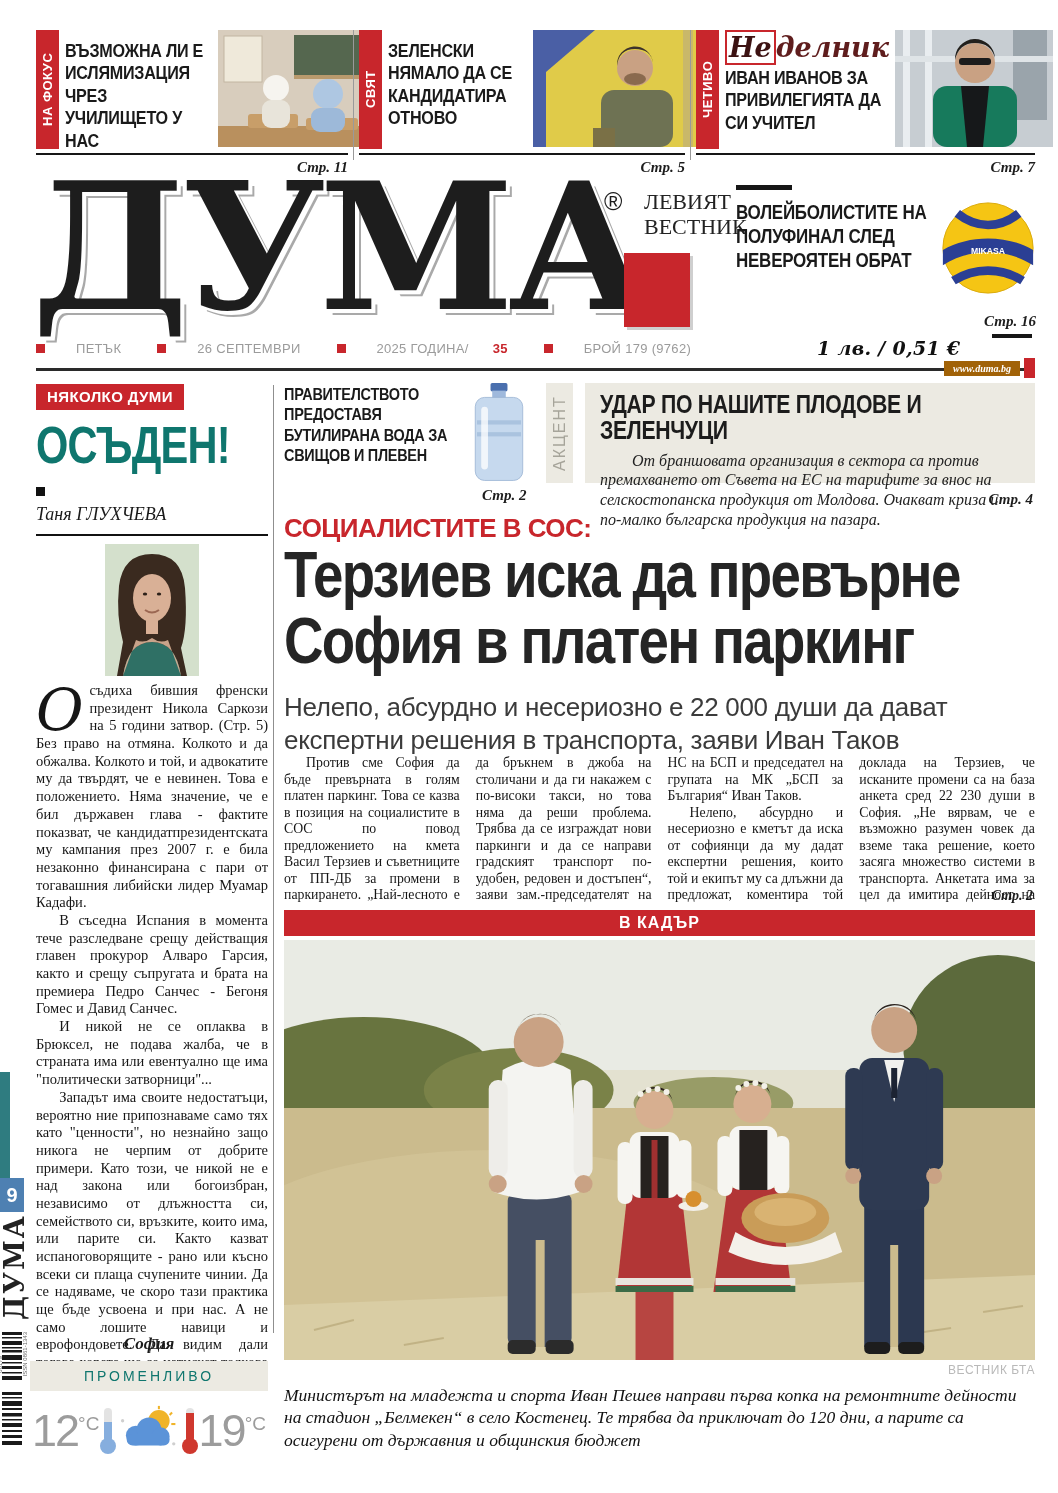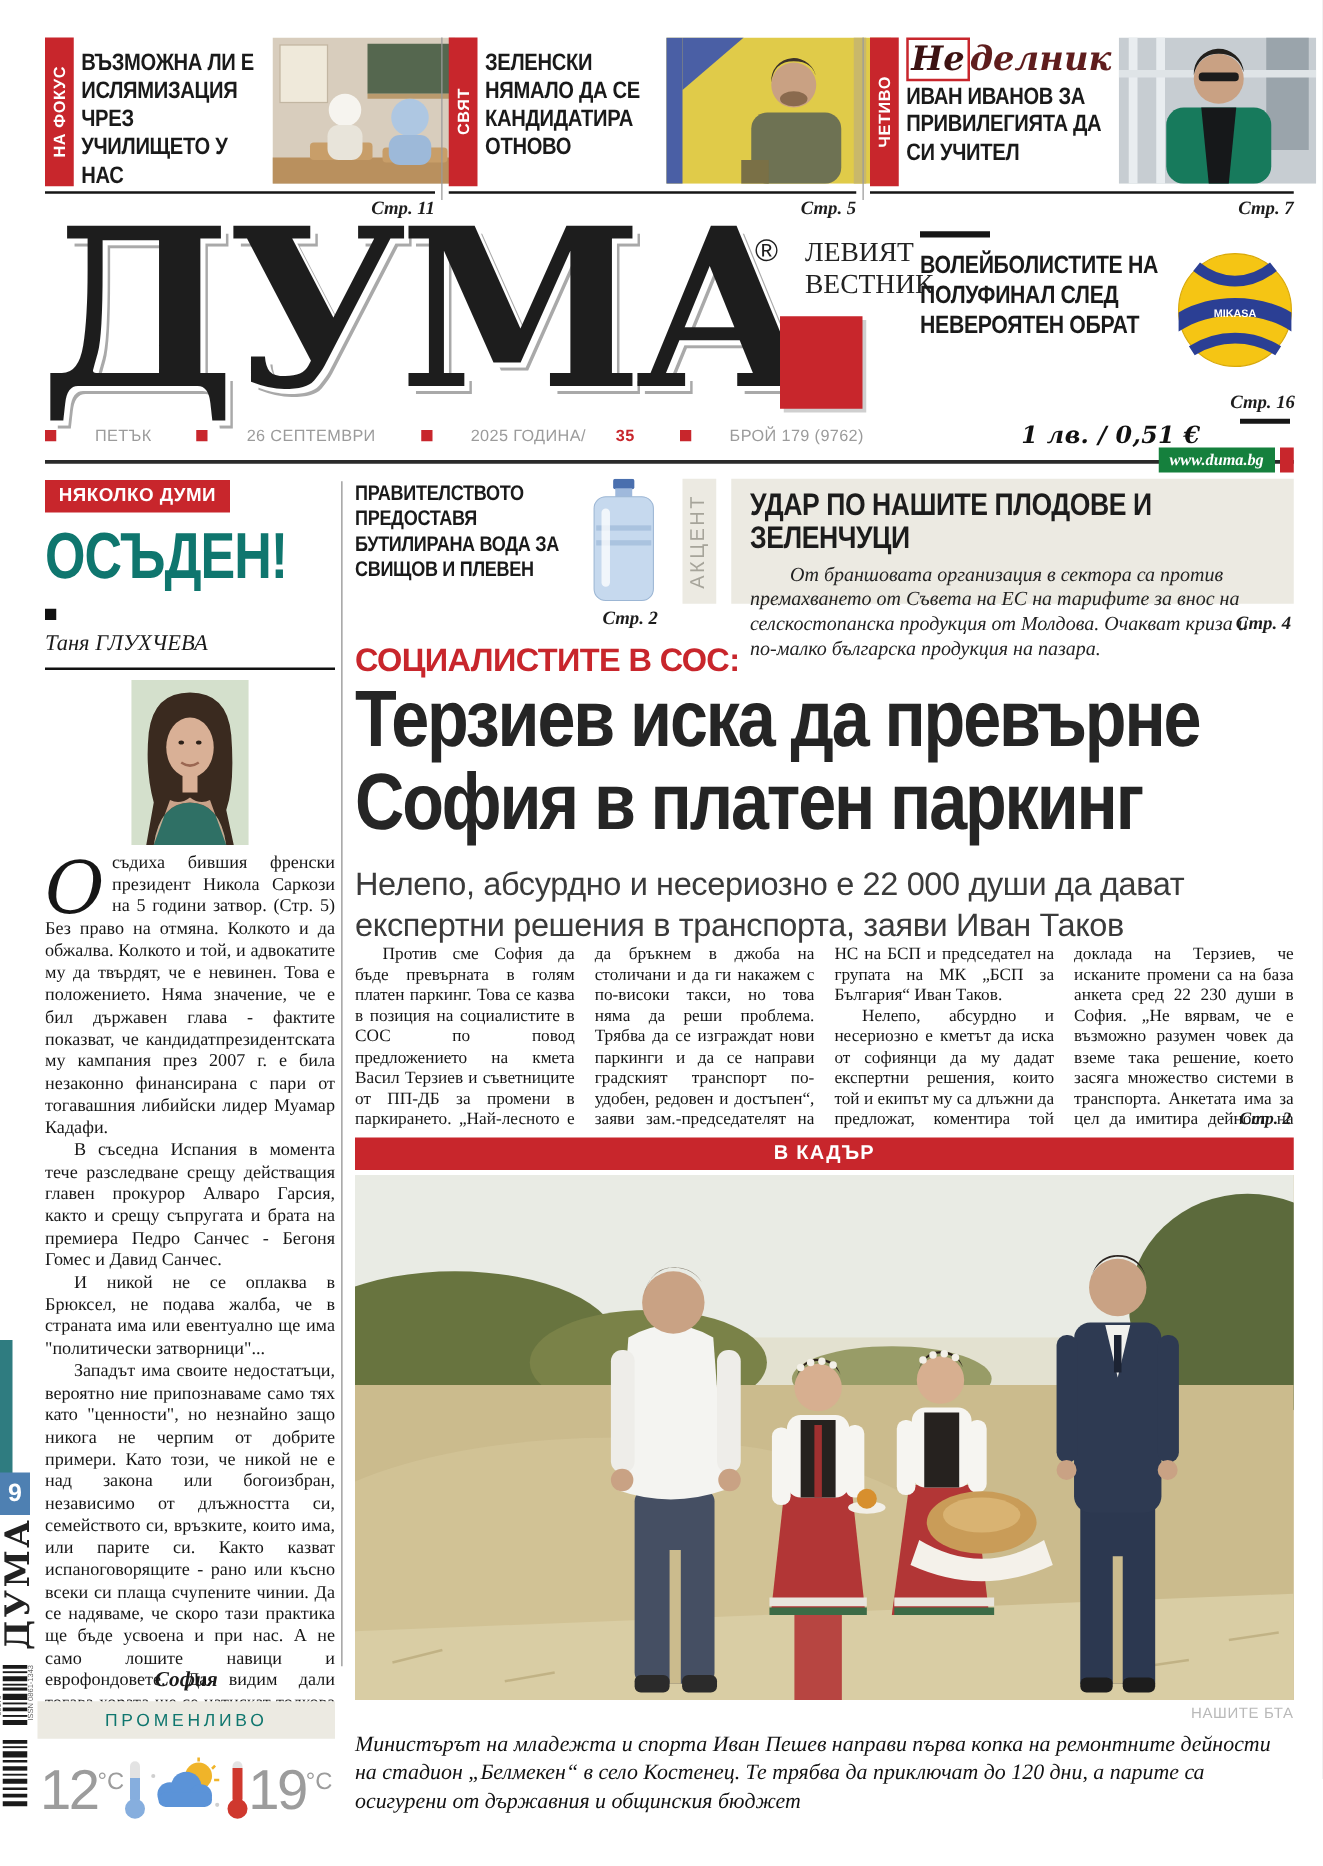--- a/index.html
+++ b/index.html
@@ -49,22 +49,22 @@
 
   
   .dateline { position:absolute; left:36px; top:337px; width:999px; }
   .dl-row { display:flex; align-items:center; color:#9b9b9b; font-size:13px; letter-spacing:.3px; }
   .dl-item { margin-right:36px; display:flex; align-items:center;gap:24px; }
   .sq { width:9px; height:9px; background:#c8262c; display:inline-block; margin-right:7px; flex:none; }
   .dl-red { color:#c8262c; font-weight:bold; }
   .dl-price { margin-left:90px; font-family:"DejaVu Serif",serif; font-weight:bold; font-style:italic; font-size:19px; color:#111; }
   .dl-rule { margin-top:9px; height:3px; background:#2a2a2a; position:relative; }
   .site-wrap { position:absolute; right:0; top:-10px; display:flex; align-items:center; gap:4px; }
-  .site-box { background:#15803d; color:#fff; font-family:"Liberation Serif",serif; font-weight:bold; font-style:italic;
-    font-size:13px; padding:2px 9px; }
+  .site-box { background:#a16207; color:#fff; font-family:"Liberation Serif",serif; font-weight:bold; font-style:italic;
+    font-size:10px; padding:2px 9px; }
   .site-sq { width:11px; height:20px; background:#c8262c; }
 
   
   .rail-teal { position:absolute; left:0; top:1072px; width:10px; height:118px; background:#2f7c80; }
   .rail-num { position:absolute; left:0; top:1178px; width:24px; height:34px; background:#4e80b2; color:#fff;
     font-weight:bold; font-size:20px; text-align:center; line-height:34px; }
   .rail-logo { position:absolute; left:-1px; top:1216px; height:104px; writing-mode:vertical-rl; transform:rotate(180deg);
     font-family:"DejaVu Serif",serif; font-weight:bold; font-size:27px; color:#222; letter-spacing:2px; }
   .rail-barcode { position:absolute; left:2px; top:1332px; width:30px; height:118px; }
   .rail-issn { position:absolute; left:22px; top:1332px; font-size:6px; color:#666; writing-mode:vertical-rl; transform:rotate(180deg); }
@@ -491,17 +491,17 @@
             <circle cx="463" cy="144" r="3"></circle>
             <circle cx="472" cy="143" r="3"></circle>
             <circle cx="481" cy="146" r="3"></circle>
           </g>
         <path d="M452,292 q50,30 100,0 l7,20 q-57,26 -114,0 Z" fill="#f4f1ea"></path>
         <ellipse cx="502" cy="278" rx="44" ry="25" fill="#c99c58"></ellipse>
         <ellipse cx="502" cy="272" rx="31" ry="14" fill="#d9b372"></ellipse>
       </g>
     </svg>
 
-    <div class="credit">НАШИТЕ БТА</div>
+    <div class="credit">ВЕСТНИК БТА</div>
     <div class="caption">Министърът на младежта и спорта Иван Пешев направи първа копка на ремонтните дейности на стадион „Белмекен“ в село Костенец. Те трябва да приключат до 120 дни, а парите са осигурени от държавния и общинския бюджет</div>
   </div>
 
 </div>
 
 </body></html>

